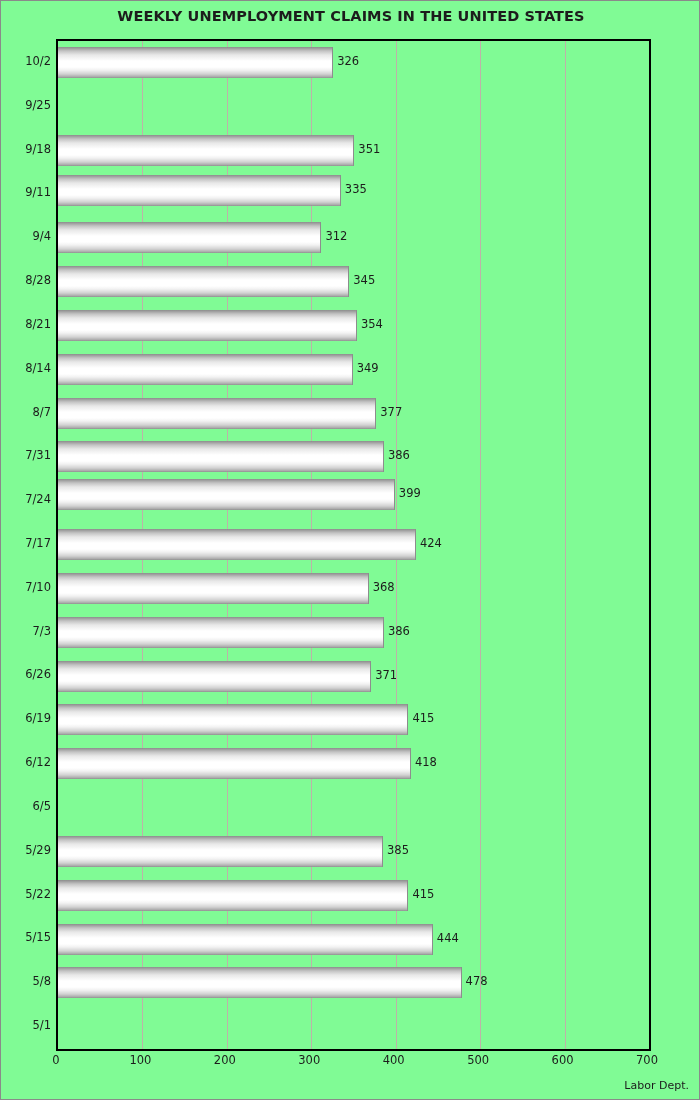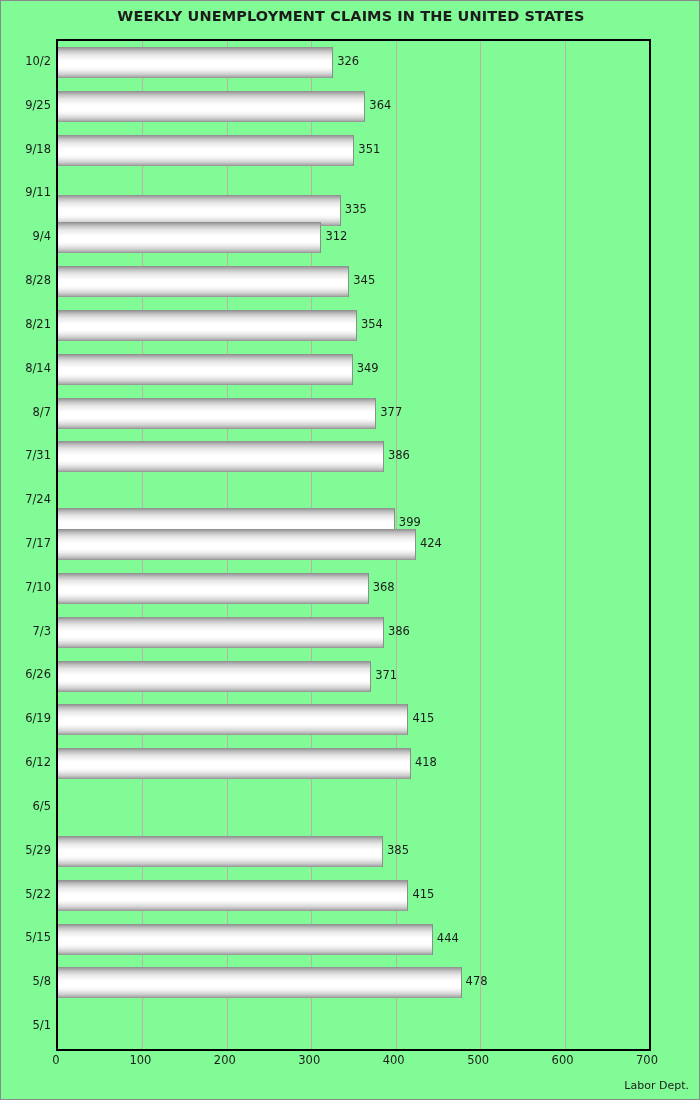--- a/index.html
+++ b/index.html
@@ -180,29 +180,25 @@
         <div class="gridline" style="left: 84.4286px;"></div>
         <div class="gridline" style="left: 168.857px;"></div>
         <div class="gridline" style="left: 253.286px;"></div>
         <div class="gridline" style="left: 337.714px;"></div>
         <div class="gridline" style="left: 422.143px;"></div>
         <div class="gridline" style="left: 506.571px;"></div>
         <div class="bar-row" style="top: 0px; height: 43.8261px;">
           <div class="bar" style="width: 275.237px;"></div>
           <div class="bar-value" style="left: 279.237px;">326</div>
         </div>
-        <div class="bar-row" style="top: 43.8261px; height: 43.8261px;">
-          <div class="bar" style="width: 307.32px;"></div>
-          <div class="bar-value" style="left: 311.32px;">364</div>
-        </div>
         <div class="bar-row" style="top: 87.6522px; height: 43.8261px;">
           <div class="bar" style="width: 296.344px;"></div>
           <div class="bar-value" style="left: 300.344px;">351</div>
         </div>
-        <div class="bar-row" style="top: 148px; height: 43.8261px; padding-left: 40px;">
+        <div class="bar-row" style="top: 128px; height: 43.8261px; padding-left: 40px;">
           <div class="bar" style="width: 282.836px;"></div>
           <div class="bar-value" style="left: 286.836px;">335</div>
         </div>
         <div class="bar-row" style="top: 175.304px; height: 43.8261px;">
           <div class="bar" style="width: 263.417px;"></div>
           <div class="bar-value" style="left: 267.417px;">312</div>
         </div>
         <div class="bar-row" style="top: 219.13px; height: 43.8261px;">
           <div class="bar" style="width: 291.279px;"></div>
           <div class="bar-value" style="left: 295.279px;">345</div>
@@ -216,21 +212,21 @@
           <div class="bar-value" style="left: 298.656px;">349</div>
         </div>
         <div class="bar-row" style="top: 350.609px; height: 43.8261px; padding-left: 20px;">
           <div class="bar" style="width: 318.296px;"></div>
           <div class="bar-value" style="left: 322.296px;">377</div>
         </div>
         <div class="bar-row" style="top: 394.435px; height: 43.8261px;">
           <div class="bar" style="width: 325.894px;"></div>
           <div class="bar-value" style="left: 329.894px;">386</div>
         </div>
-        <div class="bar-row" style="top: 461px; height: 43.8261px; text-align: center;">
+        <div class="bar-row" style="top: 432px; height: 43.8261px; text-align: center;">
           <div class="bar" style="width: 336.87px;"></div>
           <div class="bar-value" style="left: 340.87px;">399</div>
         </div>
         <div class="bar-row" style="top: 482.087px; height: 43.8261px;">
           <div class="bar" style="width: 357.977px;"></div>
           <div class="bar-value" style="left: 361.977px;">424</div>
         </div>
         <div class="bar-row" style="top: 525.913px; height: 43.8261px;">
           <div class="bar" style="width: 310.697px;"></div>
           <div class="bar-value" style="left: 314.697px;">368</div>

